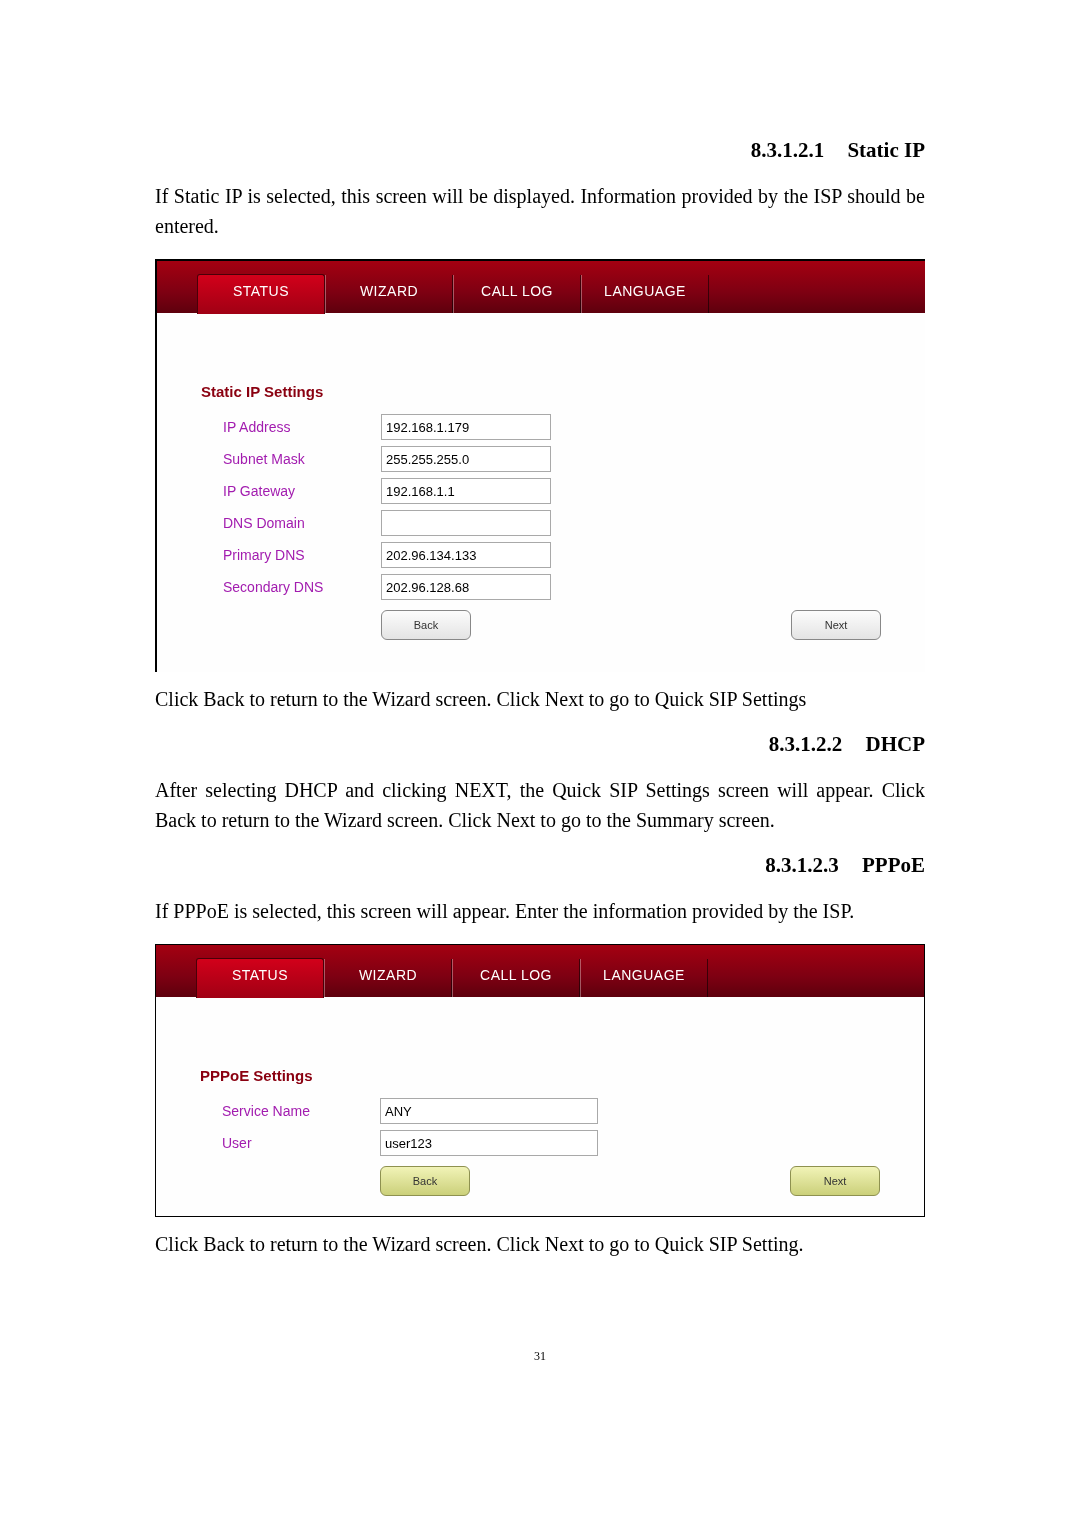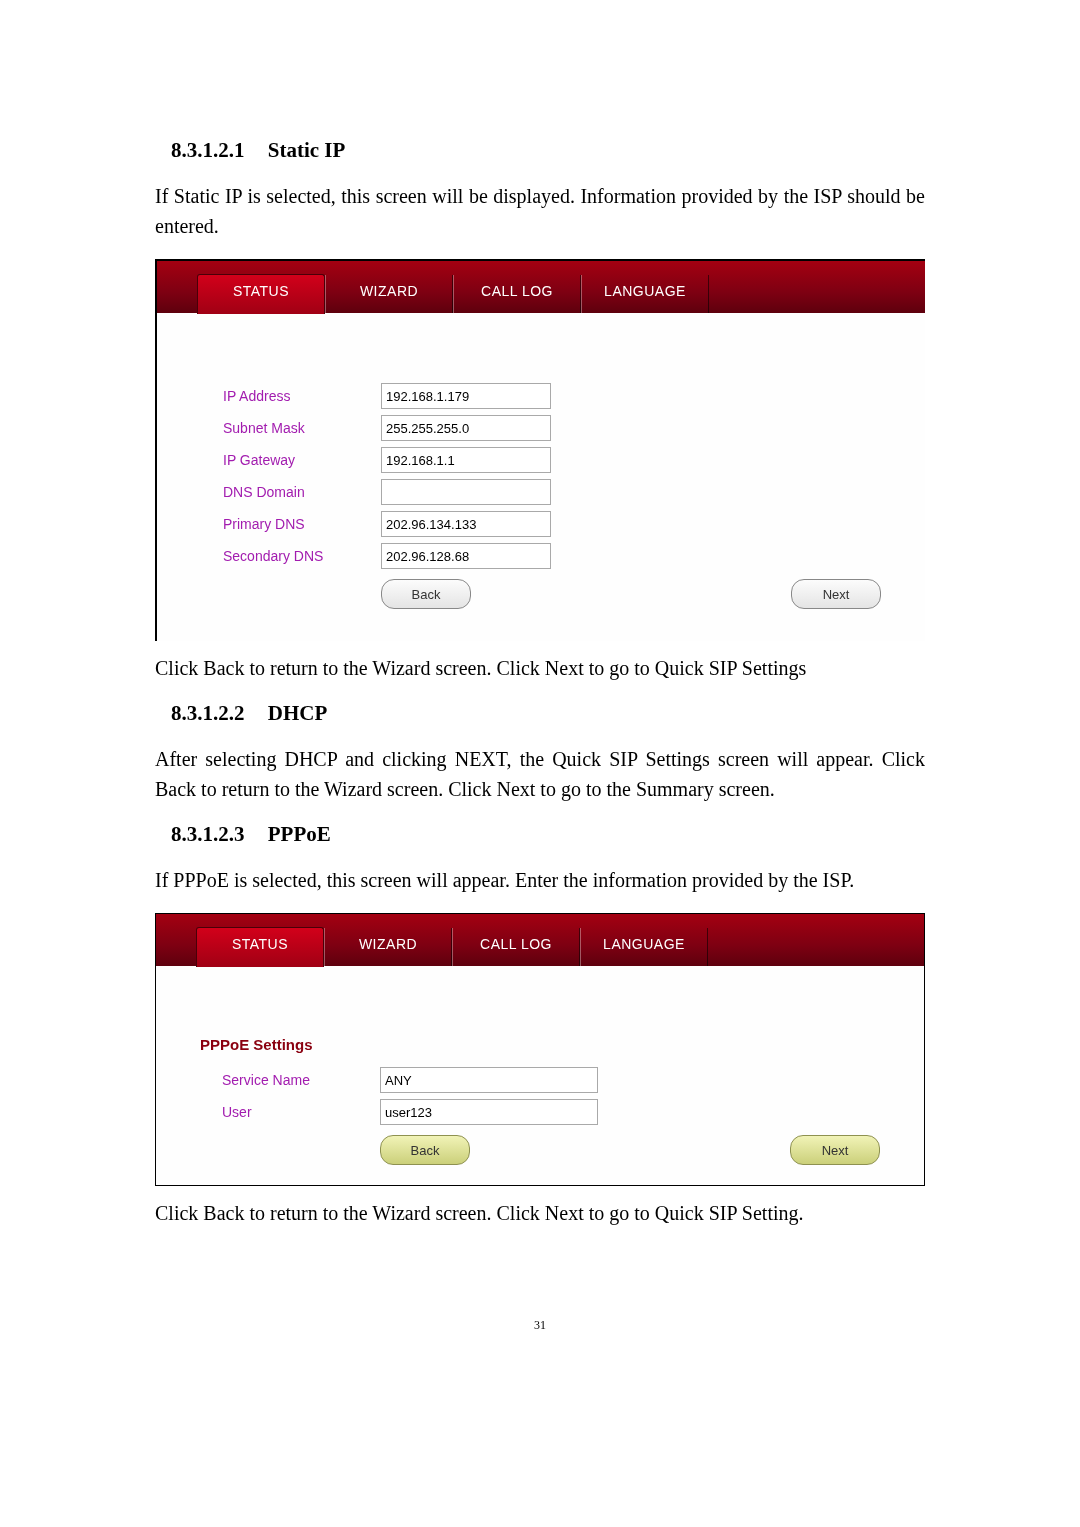--- a/index.html
+++ b/index.html
@@ -14,21 +14,22 @@
     padding: 130px 0 60px 0;
     box-sizing: border-box;
   }
   .page {
     width: 770px;
     margin: 0 auto;
   }
   .heading {
     font-weight: bold;
     font-size: 21px;
-    margin: 8px 0 18px 16px;
+    margin: 8px 0 18px 5px;
+    text-align: right;
   }
   .heading .num { display:inline-block; margin-right: 18px; }
   .para {
     font-size: 20px;
     line-height: 1.5;
     margin: 0 0 18px 0;
     text-align: justify;
   }
 
   
@@ -116,24 +117,24 @@
     display: flex;
     margin-top: 10px;
   }
   .button-row .spacer-left { width: 180px; }
   .btn {
     display:inline-flex;
     align-items:center;
     justify-content:center;
     width: 88px;
     height: 28px;
-    font-size: 13px;
+    font-size: 11px;
     color: #333;
     border: 1px solid #888;
-    border-radius: 13px;
+    border-radius: 6px;
     background: linear-gradient(#fcfcfc, #e4e4e4);
     cursor: pointer;
   }
   .btn.olive {
     background: linear-gradient(#f1f3b7, #cbd07a);
     border-color: #8e9150;
   }
   .button-row .grow { flex: 1; }
   .page-number {
     text-align: center;
@@ -154,20 +155,21 @@
   <p class="para">If Static IP is selected, this screen will be displayed.    Information provided by the ISP should be entered.</p>
 
   <div class="ui-panel ui-shadow">
     <div class="nav-bar">
       <div class="nav-tab active">STATUS</div>
       <div class="nav-tab">WIZARD</div>
       <div class="nav-tab">CALL LOG</div>
       <div class="nav-tab">LANGUAGE</div>
     </div>
     <div class="ui-body">
+      <div class="section-title">Static IP Settings</div>
 
       <div class="form-row">
         <label>IP Address</label>
         <input type="text" value="192.168.1.179" style="">
       </div>
       <div class="form-row">
         <label>Subnet Mask</label>
         <input type="text" value="255.255.255.0" style="">
       </div>
       <div class="form-row">

